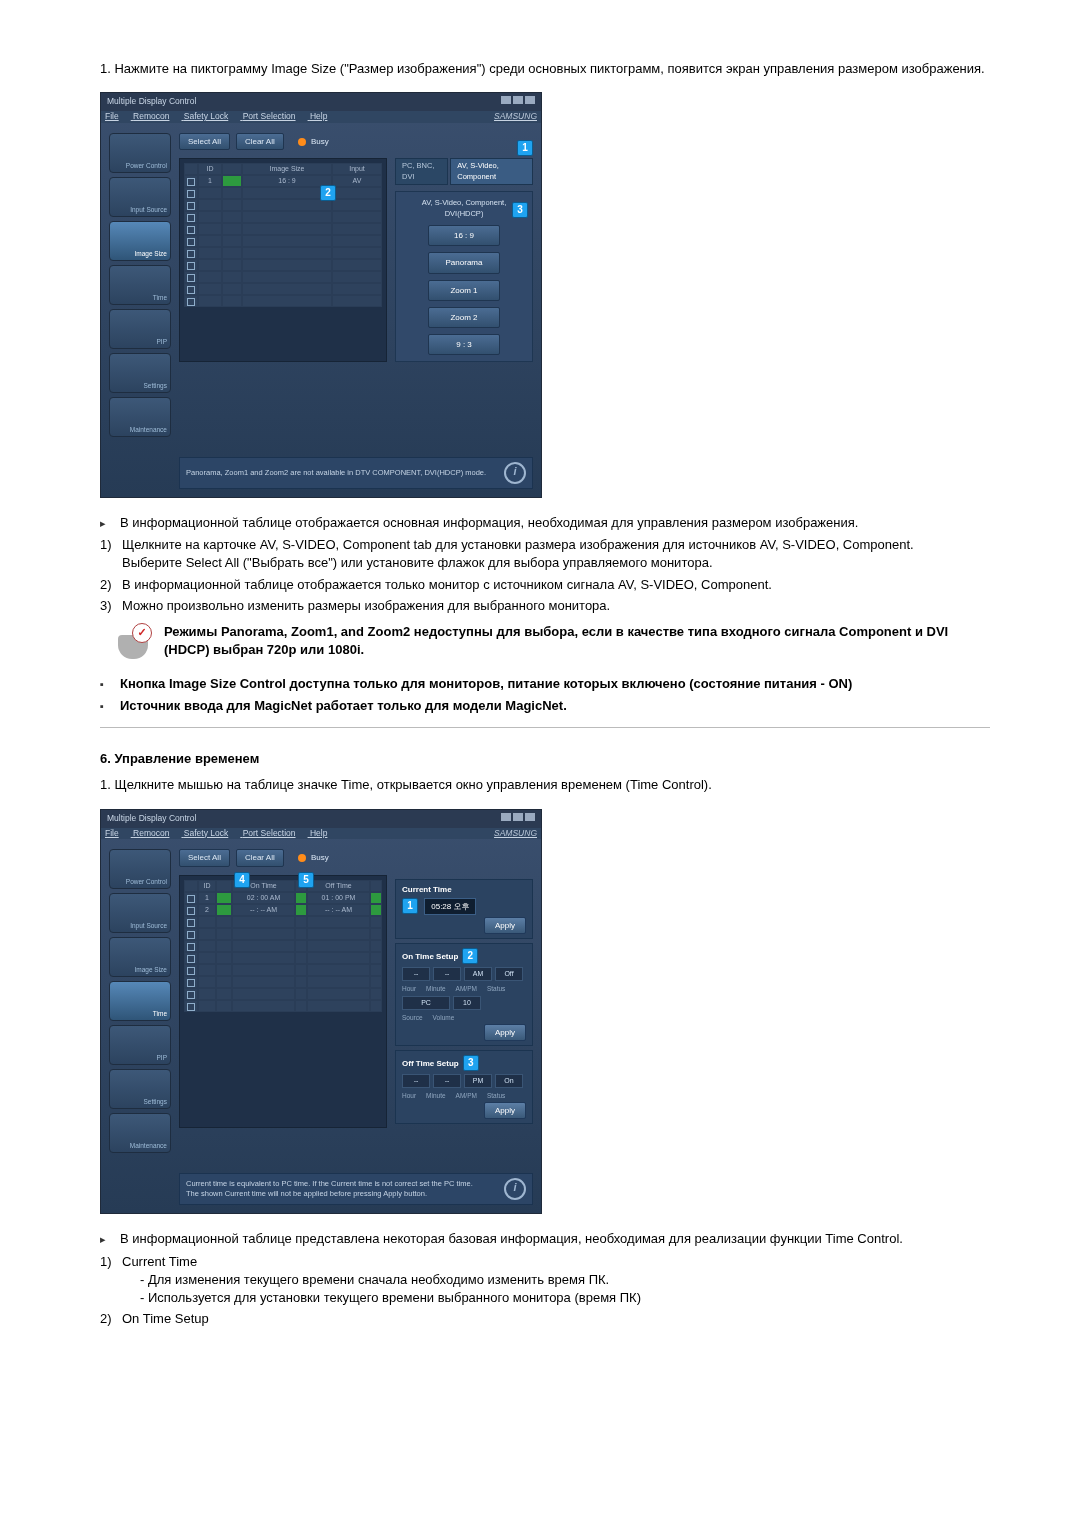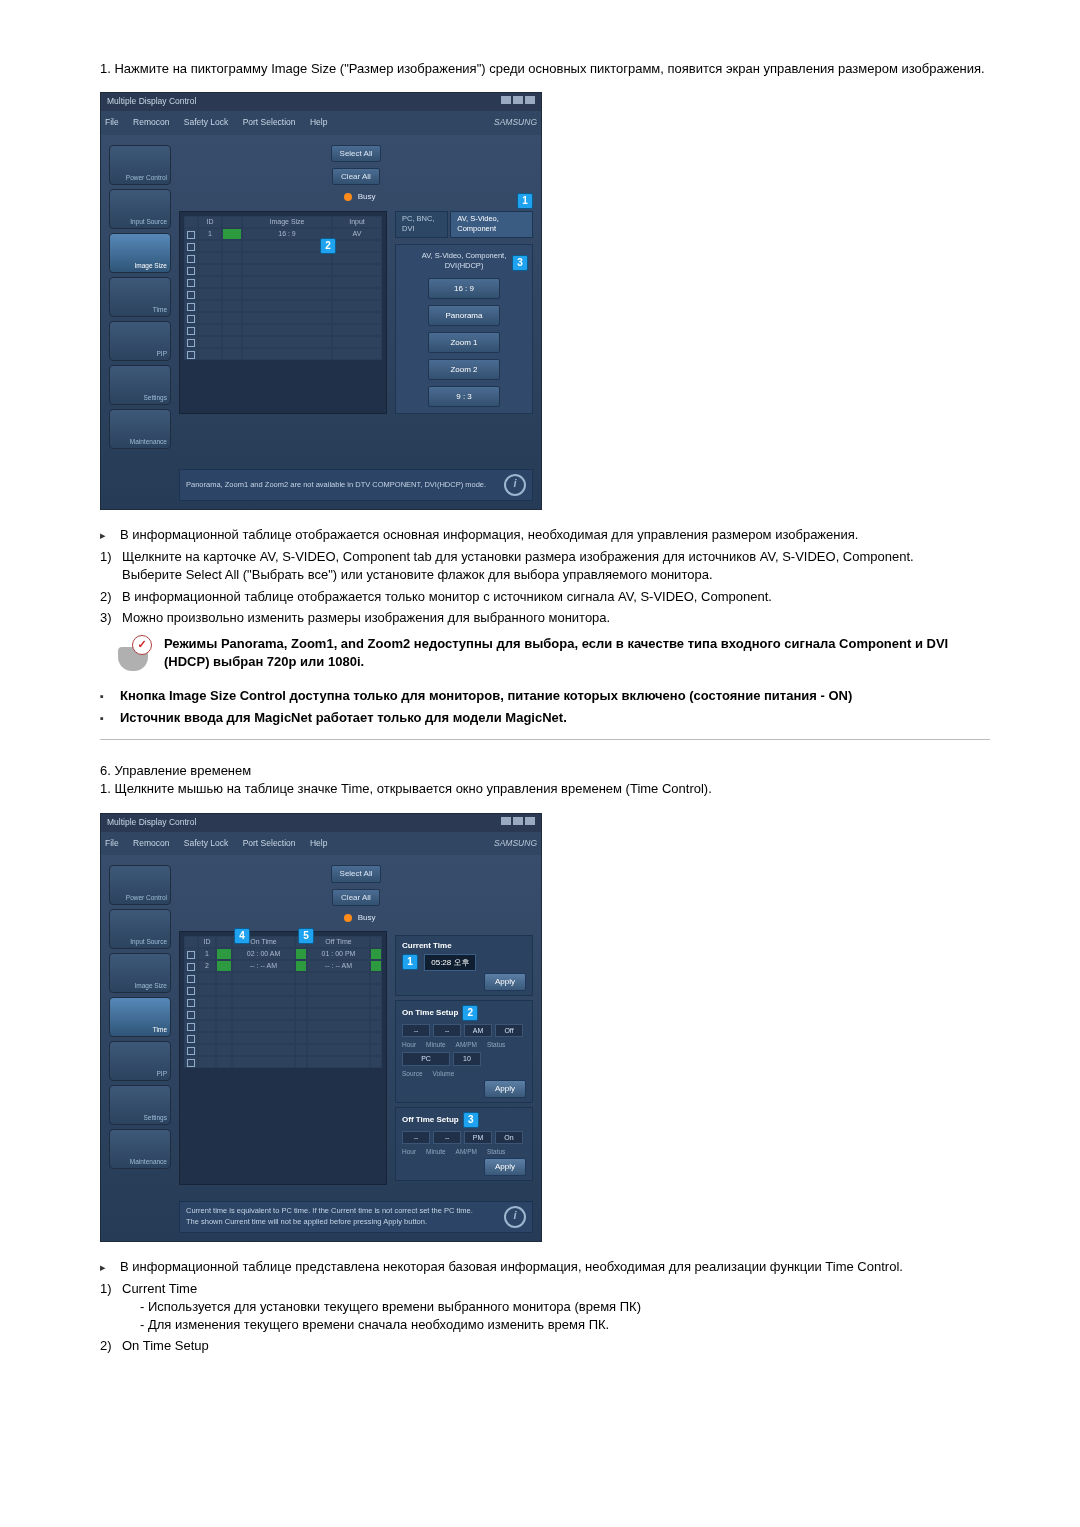--- a/index.html
+++ b/index.html
@@ -30,24 +30,25 @@
     padding: 3px 6px;
     font-size: 8.5px;
     display:flex;
     justify-content:space-between;
   }
   .winbtns span{
     display:inline-block;width:10px;height:8px;background:#9aaac0;margin-left:2px;
   }
   .menubar {
     background: #304662;
-    padding: 6px 4px;
+    padding: 0 4px;
     font-size: 8.5px;
     display:flex;
     justify-content:space-between;
+    text-decoration:underline;
   }
   .menubar .left span { margin-right: 12px; color:#c9d6e6;}
   .menubar .right { color:#b9c7d8; font-style:italic;}
   .body {
     display:flex;
     padding: 10px 8px 8px 8px;
     min-height: 230px;
   }
   .sidebar {
     width: 62px;
@@ -71,21 +72,20 @@
   }
   .main {
     flex:1;
     margin-left:8px;
   }
   .toolbar-row{
     display:flex;
     gap:6px;
     margin-bottom:8px;
     align-items:center;
-    flex-direction:column;
   }
   .t-btn{
     background: linear-gradient(#4b6c93,#32506f);
     border:1px solid #1f3550;
     color:#dde8f4;
     font-size:8px;
     padding: 2px 8px;
     border-radius:2px;
   }
   .busy-dot{
@@ -166,21 +166,21 @@
     width:34px;height:40px;flex:none;margin-right:12px;position:relative;
   }
   .pin-body{width:30px;height:24px;background:#b0b0b0;border-radius:4px 4px 14px 14px;margin-top:12px;}
   .pin-head{position:absolute;top:0;right:0;width:18px;height:18px;background:#fff;border:1px solid #b04040;border-radius:50%;}
   .pin-head::after{content:"✓";color:#d02828;font-size:11px;font-weight:bold;display:block;text-align:center;line-height:16px;}
   .numlist{margin:4px 0;}
   .numlist .nrow{display:flex;margin-bottom:3px;}
   .numlist .nrow .n{width:22px;flex:none;}
   .numlist .nrow .t{flex:1;}
   .dash{margin-left:18px;}
-  .section-heading{font-weight:normal;margin:22px 0 0 0;}
+  .section-heading{font-weight:bold;margin:22px 0 8px 0;}
   hr.thin{border:none;border-top:1px solid #bbb;margin:12px 0 10px 0;}
 
   
   .panel-box{
     background:#2b4361;border:1px solid #1b3450;margin:4px 0;padding:4px 6px;
   }
   .panel-box .h{font-size:8px;color:#fff;font-weight:bold;margin-bottom:3px;display:flex;align-items:center;gap:4px;}
   .row-grid{display:flex;gap:3px;margin-bottom:3px;}
   .sel{background:#1f3048;border:1px solid #3a5575;color:#cfe0f2;font-size:7px;padding:1px 3px;min-width:20px;text-align:center;}
   .apply{
@@ -644,21 +644,21 @@
 
 <div class="arrow-row">
   <div class="arr">▸</div>
   <div class="txt">В информационной таблице представлена некоторая базовая информация, необходимая для реализации функции Time Control.</div>
 </div>
 <div class="numlist">
   <div class="nrow">
     <div class="n">1)</div>
     <div class="t">
       <div>Current Time</div>
+      <div class="dash">- Для изменения текущего времени сначала необходимо изменить время ПК.</div>
       <div class="dash">- Используется для установки текущего времени выбранного монитора (время ПК)</div>
-      <div class="dash">- Для изменения текущего времени сначала необходимо изменить время ПК.</div>
     </div>
   </div>
   <div class="nrow">
     <div class="n">2)</div>
       <div class="t">On Time Setup</div>
   </div>
 </div>
 
 </body></html>

